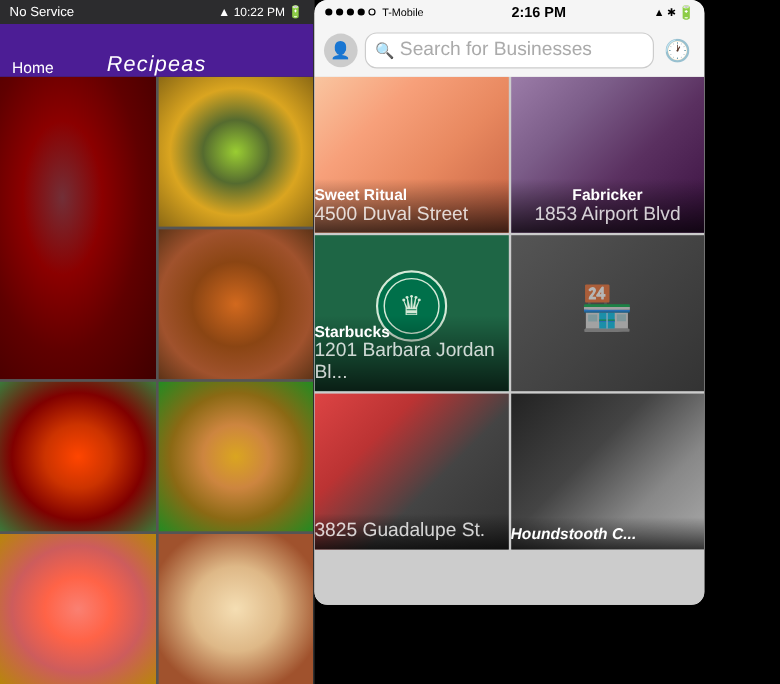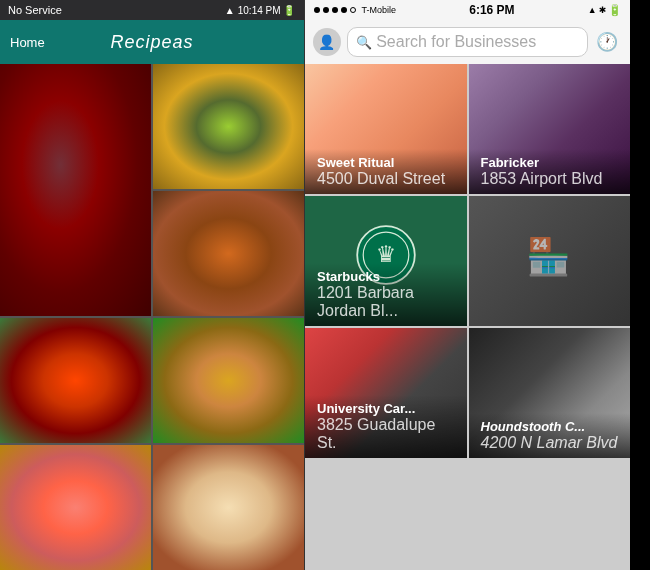--- a/index.html
+++ b/index.html
@@ -7,21 +7,21 @@
       width: 650px;
       height: 570px;
       display: flex;
       font-family: -apple-system, 'Helvetica Neue', Arial, sans-serif;
       background: #000;
       overflow: hidden;
     }
 
     
     .phone-left {
-      width: 305px;
+      width: 262px;
       height: 570px;
       background: #1a1a1a;
       display: flex;
       flex-direction: column;
       overflow: hidden;
       border-right: 1px solid #333;
     }
 
     .status-bar-left {
       background: #2c2c2e;
@@ -36,24 +36,24 @@
     }
 
     .status-left-icons {
       display: flex;
       align-items: center;
       gap: 3px;
       font-size: 10px;
     }
 
     .nav-bar-left {
-      background: #0f766e;
+      background: #4c1d95;
       height: 44px;
       display: flex;
-      align-items: center;
+      align-items: flex-end;
       justify-content: center;
       position: relative;
       flex-shrink: 0;
     }
 
     .nav-bar-left .home-btn {
       position: absolute;
       left: 10px;
       color: #fff;
       font-size: 13px;
@@ -96,25 +96,26 @@
     .img-pasta { background: radial-gradient(ellipse at center, #D2691E 0%, #8B4513 40%, #A0522D 70%, #5C3317 100%); }
     .img-meatballs { background: radial-gradient(ellipse at 40% 40%, #722F37 0%, #8B0000 30%, #600000 60%, #400000 100%); }
     .img-veggies { background: radial-gradient(ellipse at center, #9ACD32 0%, #556B2F 30%, #DAA520 60%, #8B6914 100%); }
     .img-shrimp { background: radial-gradient(ellipse at center, #FF4500 0%, #CC3300 30%, #800000 60%, #3a7a3a 100%); }
     .img-tacos { background: radial-gradient(ellipse at center, #DAA520 0%, #CD853F 30%, #8B6914 60%, #228B22 100%); }
     .img-salmon { background: radial-gradient(ellipse at center, #FA8072 0%, #FF6347 30%, #CD5C5C 60%, #B8860B 100%); }
 
     
     .phone-right {
       width: 325px;
-      height: 570px;
+      height: 504px;
       background: #fff;
       display: flex;
       flex-direction: column;
       overflow: hidden;
+      border-radius: 11px;
     }
 
     .status-bar-right {
       background: #f5f5f5;
       color: #000;
       font-size: 11px;
       padding: 3px 8px;
       display: flex;
       justify-content: space-between;
       align-items: center;
@@ -213,40 +214,41 @@
       overflow: hidden;
       background: #333;
     }
 
     .biz-overlay {
       position: absolute;
       bottom: 0;
       left: 0;
       right: 0;
       background: linear-gradient(transparent, rgba(0,0,0,0.7));
-      padding: 6px 12px;
+      padding: 6px 0;
     }
 
     .biz-name {
       color: #fff;
       font-size: 13px;
       font-weight: 600;
     }
 
     .biz-address {
       color: rgba(255,255,255,0.8);
       font-size: 16px;
     }
 
     
     .biz-sweet-ritual {
       background: linear-gradient(135deg, #f9c5a0 0%, #f7a07a 30%, #e8885f 60%, #c46040 100%);
     }
     .biz-fabricker {
       background: linear-gradient(135deg, #9b7ca8 0%, #7b5c88 30%, #5a3060 60%, #3a1040 100%);
+      text-align: center;
     }
     .biz-starbucks {
       background: #1e6645;
     }
     .biz-bbq {
       background: linear-gradient(135deg, #555 0%, #444 50%, #333 100%);
     }
     .biz-university {
       background: linear-gradient(135deg, #d44 0%, #b33 30%, #444 60%, #333 100%);
     }
@@ -277,21 +279,21 @@
   </style>
 </head>
 <body>
 
 <div class="phone-left">
 
   <div class="status-bar-left">
     <span>No Service</span>
     <div class="status-left-icons">
       <span>▲</span>
-      <span>10:14 PM</span>
+      <span>10:22 PM</span>
       <span>🔋</span>
     </div>
   </div>
 
   <div class="nav-bar-left">
     <span class="home-btn">Home</span>
     <span class="app-title">Recipeas</span>
   </div>
 
   <div class="grid-container">
@@ -328,21 +330,21 @@
   <div class="status-bar-right">
     <div class="status-right-left">
       <span class="dot"></span>
       <span class="dot"></span>
       <span class="dot"></span>
       <span class="dot"></span>
       <span class="dot empty"></span>
       &nbsp;
       <span>T-Mobile</span>
     </div>
-    <div style="font-weight:bold;font-size:12px;">6:16 PM</div>
+    <div style="font-weight:bold;font-size:12px;">2:16 PM</div>
     <div style="display:flex;align-items:center;gap:2px;">
       <span style="font-size:9px;">▲</span>
       <span style="font-size:9px;">✱</span>
       <span>🔋</span>
     </div>
   </div>
 
   <div class="search-bar">
     <div class="user-icon-btn">
       <span>👤</span>
@@ -384,26 +386,24 @@
         <div class="biz-address">1201 Barbara Jordan Bl...</div>
       </div>
     </div>
 
     <div class="biz-card biz-bbq">
       <div class="store-icon">🏪</div>
     </div>
 
     <div class="biz-card biz-university">
       <div class="biz-overlay">
-        <div class="biz-name">University Car...</div>
         <div class="biz-address">3825 Guadalupe St.</div>
       </div>
     </div>
 
     <div class="biz-card biz-houndstooth">
       <div class="biz-overlay">
         <div class="biz-name">Houndstooth C...</div>
-        <div class="biz-address">4200 N Lamar Blvd</div>
       </div>
     </div>
 
   </div>
 </div>
 
 </body></html>

